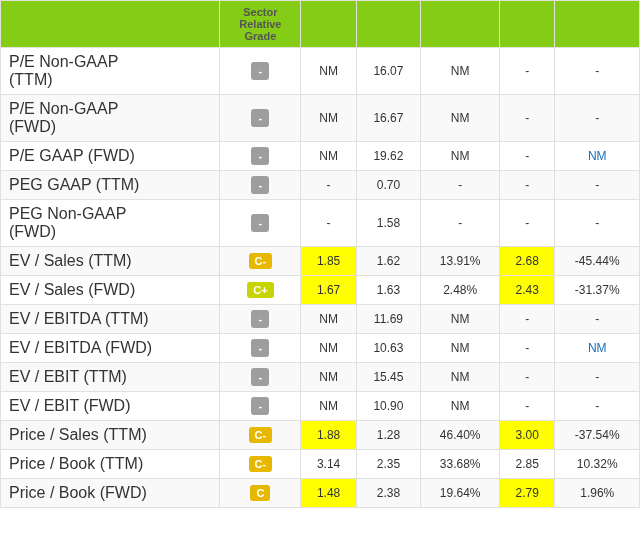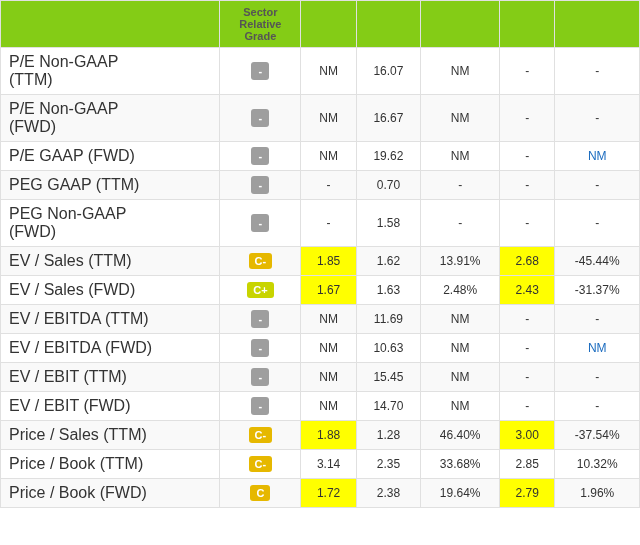--- a/index.html
+++ b/index.html
@@ -200,21 +200,21 @@
     <td class="">NM</td>
     <td>15.45</td>
     <td>NM</td>
     <td class="">-</td>
     <td colspan="2">-</td>
   </tr>
       <tr>
     <td>EV / EBIT (FWD)</td>
     <td><span class="grade-dash">-</span></td>
     <td class="">NM</td>
-    <td>14.70</td>
+    <td>10.90</td>
     <td>NM</td>
     <td class="">-</td>
     <td colspan="2">-</td>
   </tr>
       <tr>
     <td>Price / Sales (TTM)</td>
     <td><span class="grade-badge grade-c-minus">C-</span></td>
     <td class="highlight-yellow">1.88</td>
     <td>1.28</td>
     <td>46.40%</td>
@@ -226,20 +226,20 @@
     <td><span class="grade-badge grade-c-minus">C-</span></td>
     <td class="">3.14</td>
     <td>2.35</td>
     <td>33.68%</td>
     <td class="">2.85</td>
     <td colspan="2">10.32%</td>
   </tr>
       <tr>
     <td>Price / Book (FWD)</td>
     <td><span class="grade-badge grade-c">C</span></td>
-    <td class="highlight-yellow">1.72</td>
+    <td class="highlight-yellow">1.48</td>
     <td>2.38</td>
     <td>19.64%</td>
     <td class="highlight-yellow">2.79</td>
     <td colspan="2">1.96%</td>
   </tr>
     </tbody>
 </table>
 
 </body></html>

